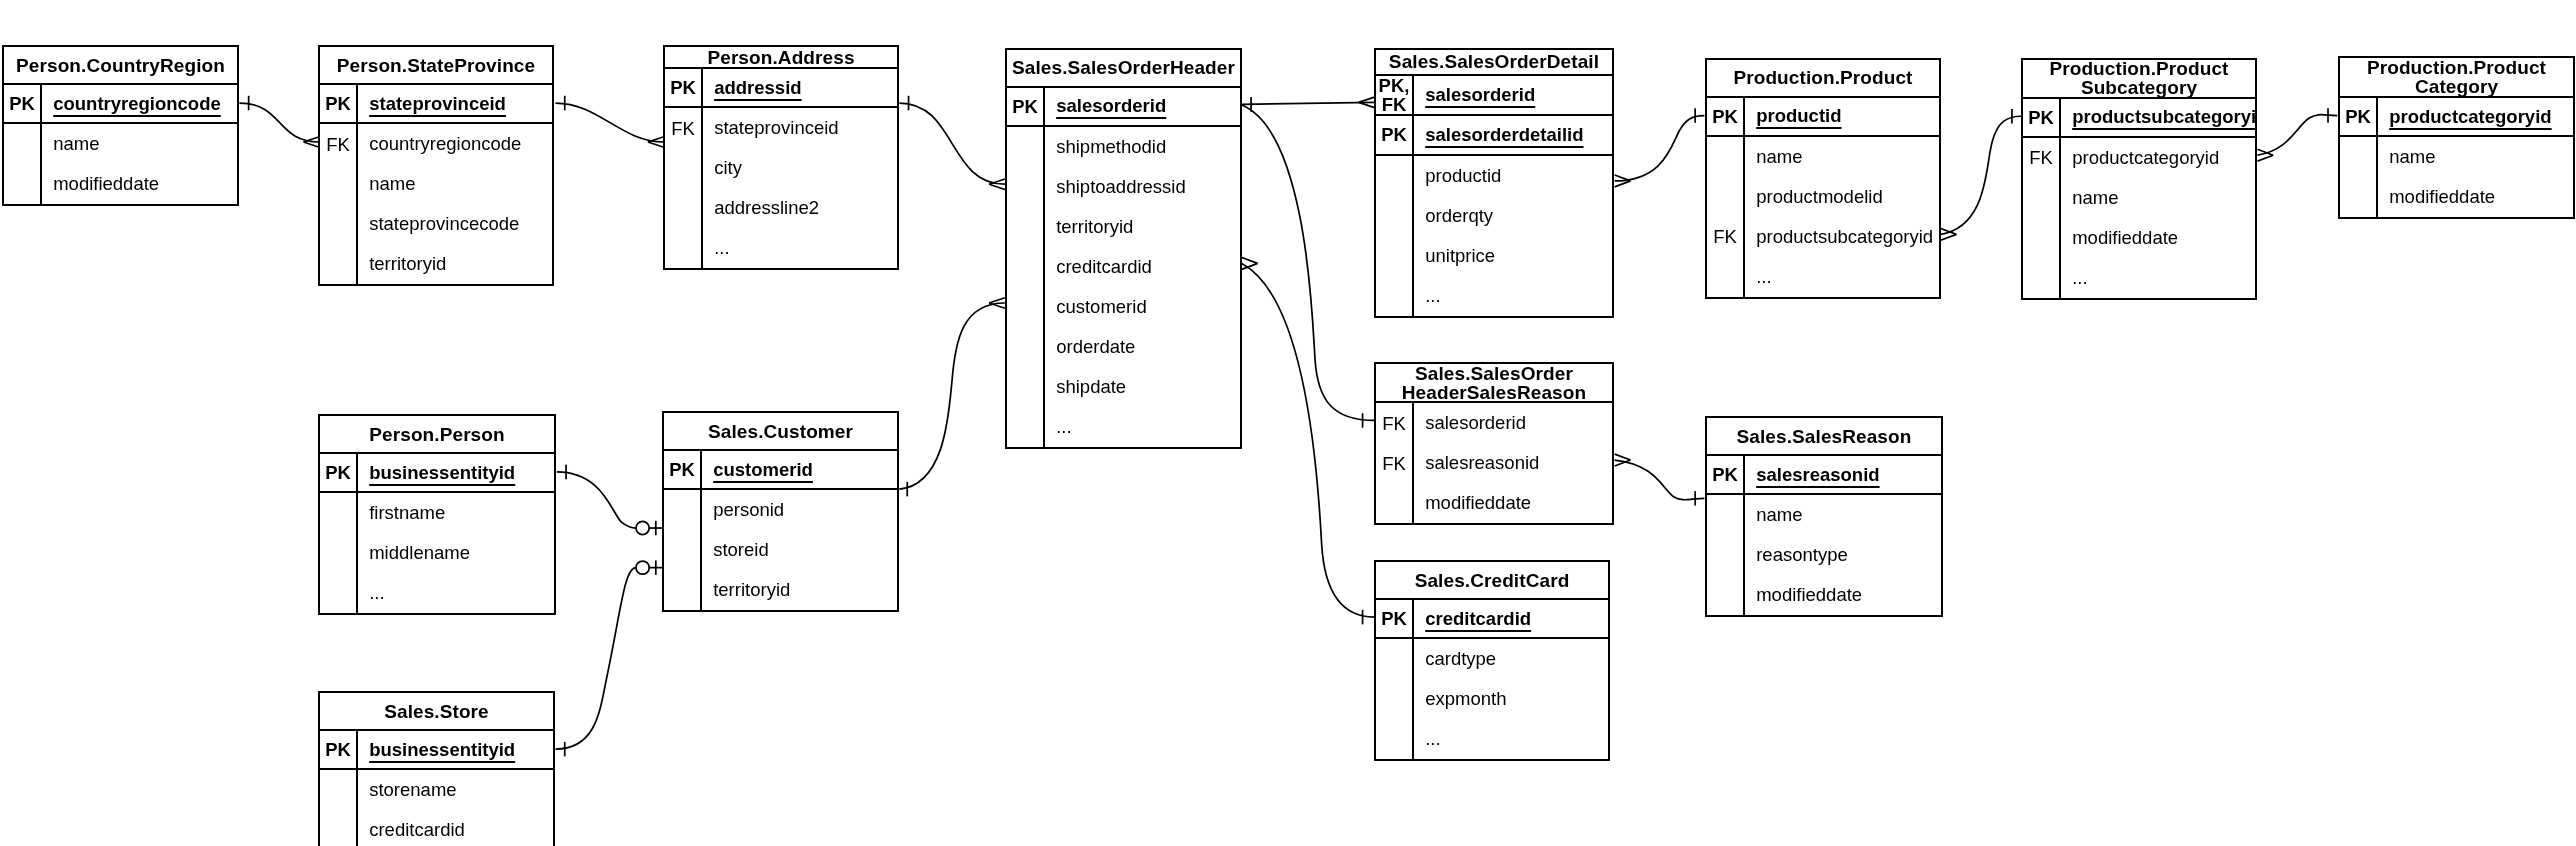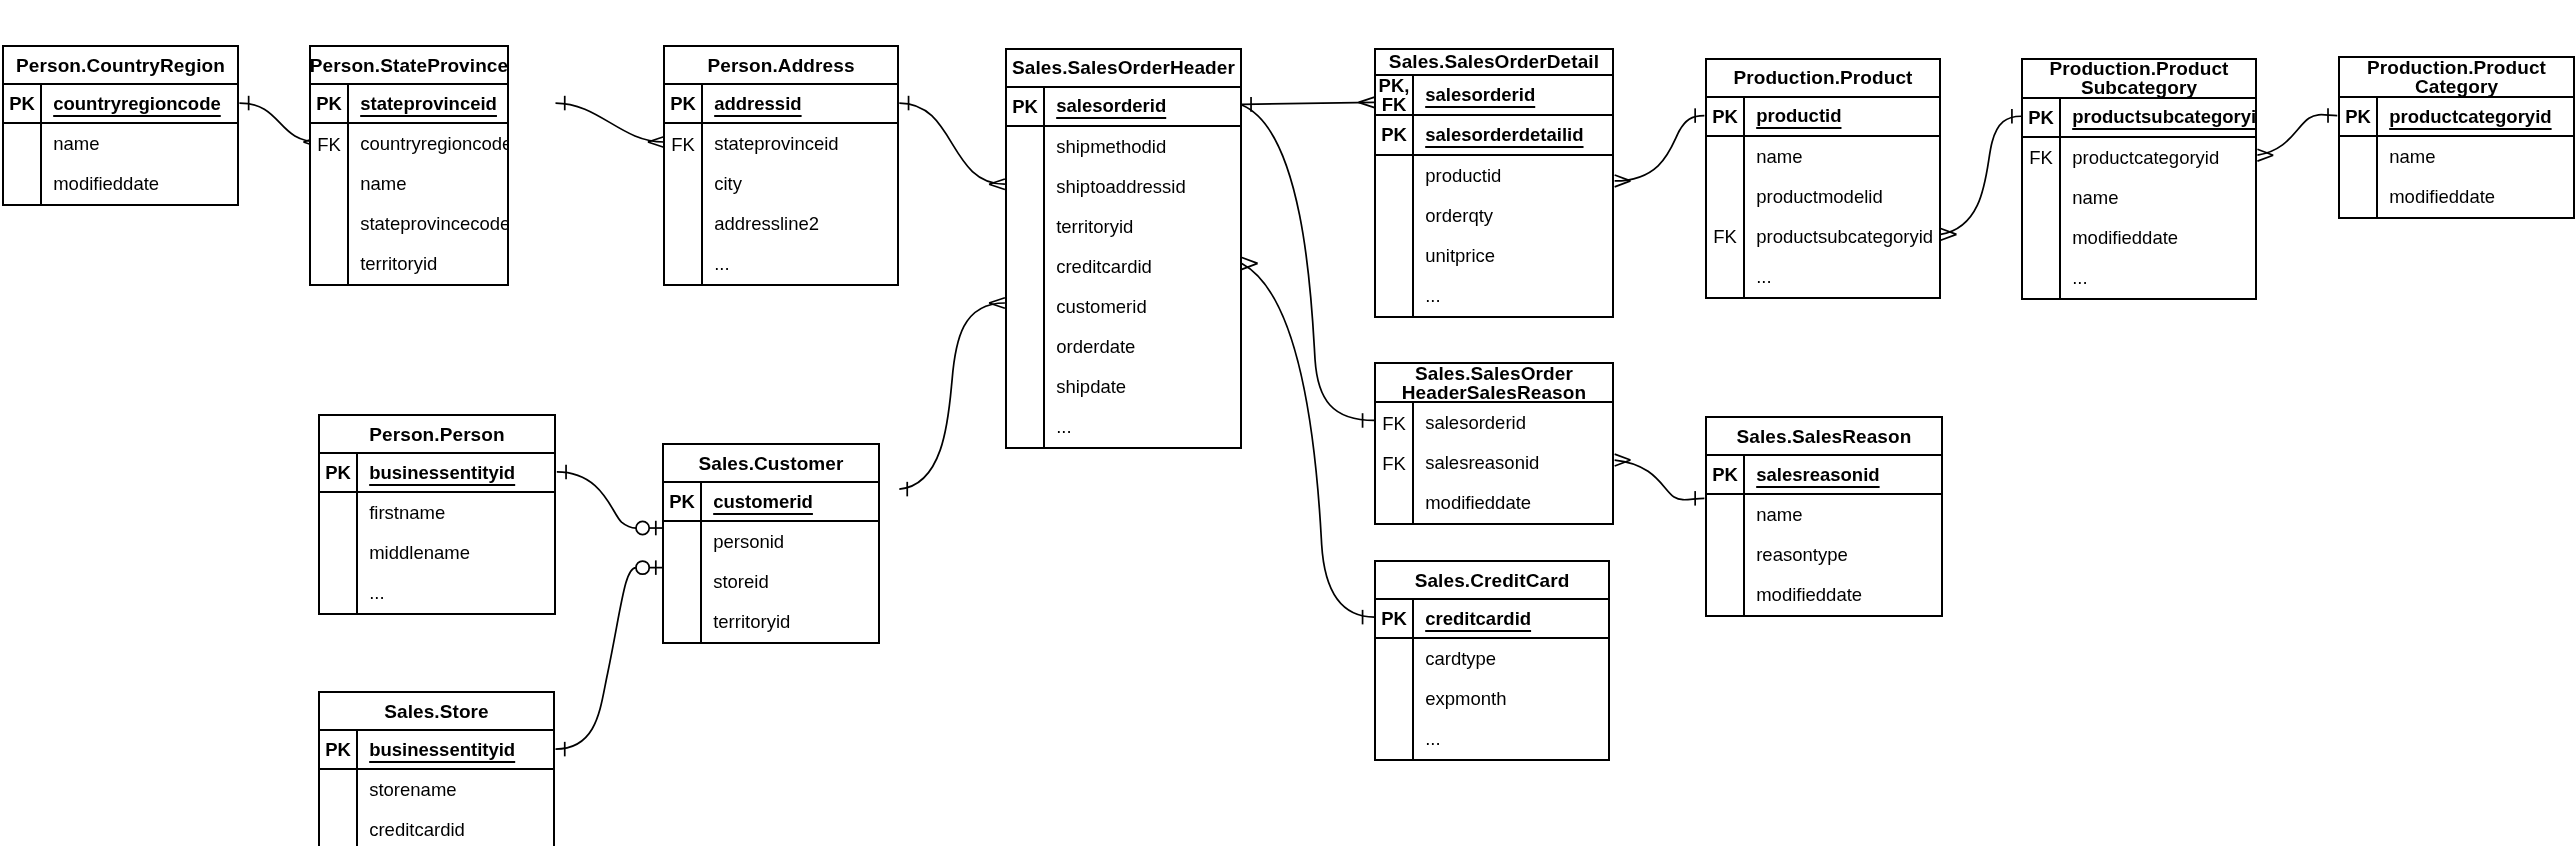--- a/index.html
+++ b/index.html
@@ -117,21 +117,21 @@
     <div class="r h60">
       <span class="kc"></span>
       <span class="fc">name</span>
     </div>
     <div class="r h60">
       <span class="kc"></span>
       <span class="fc">modifieddate</span>
     </div>
   </div>
 
-  <div class="tbl" style="left:309px;top:2px;width:200px">
+  <div class="tbl" style="left:318px;top:2px;width:236px">
     <div class="ttl" style="height:38px">Person.StateProvince</div>
     <div class="r key h59">
       <span class="kc b">PK</span>
       <span class="fc pkf">stateprovinceid</span>
     </div>
     <div class="r h60">
       <span class="kc">FK</span>
       <span class="fc">countryregioncode</span>
     </div>
     <div class="r h60">
@@ -142,21 +142,21 @@
       <span class="kc"></span>
       <span class="fc">stateprovincecode</span>
     </div>
     <div class="r h60">
       <span class="kc"></span>
       <span class="fc">territoryid</span>
     </div>
   </div>
 
   <div class="tbl" style="left:663px;top:2px;width:236px">
-    <div class="ttl" style="height:38px">Person.Address</div>
+    <div class="ttl" style="height:22px">Person.Address</div>
     <div class="r key h59">
       <span class="kc b">PK</span>
       <span class="fc pkf">addressid</span>
     </div>
     <div class="r h60">
       <span class="kc">FK</span>
       <span class="fc">stateprovinceid</span>
     </div>
     <div class="r h60">
       <span class="kc"></span>
@@ -320,21 +320,21 @@
     <div class="r h60">
       <span class="kc"></span>
       <span class="fc">middlename</span>
     </div>
     <div class="r h60">
       <span class="kc"></span>
       <span class="fc">...</span>
     </div>
   </div>
 
-  <div class="tbl" style="left:662px;top:400px;width:218px">
+  <div class="tbl" style="left:662px;top:368px;width:237px">
     <div class="ttl" style="height:38px">Sales.Customer</div>
     <div class="r key h59">
       <span class="kc b">PK</span>
       <span class="fc pkf">customerid</span>
     </div>
     <div class="r h60">
       <span class="kc"></span>
       <span class="fc">personid</span>
     </div>
     <div class="r h60">

